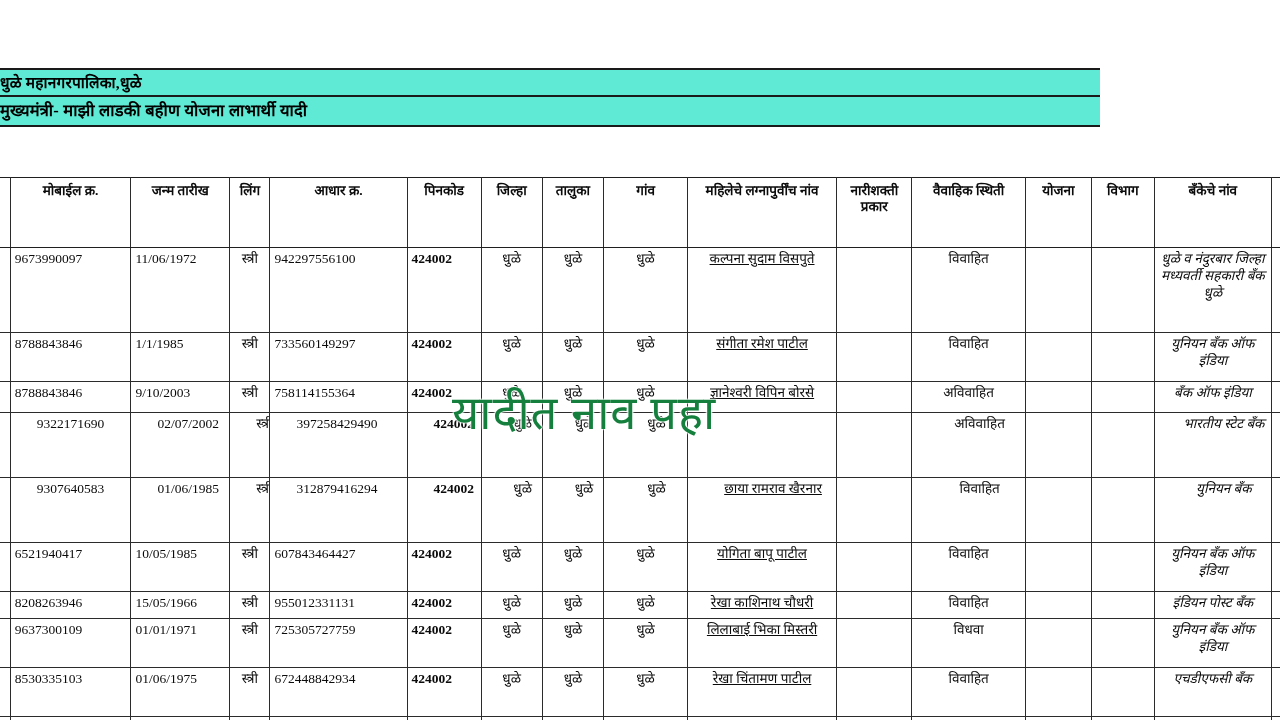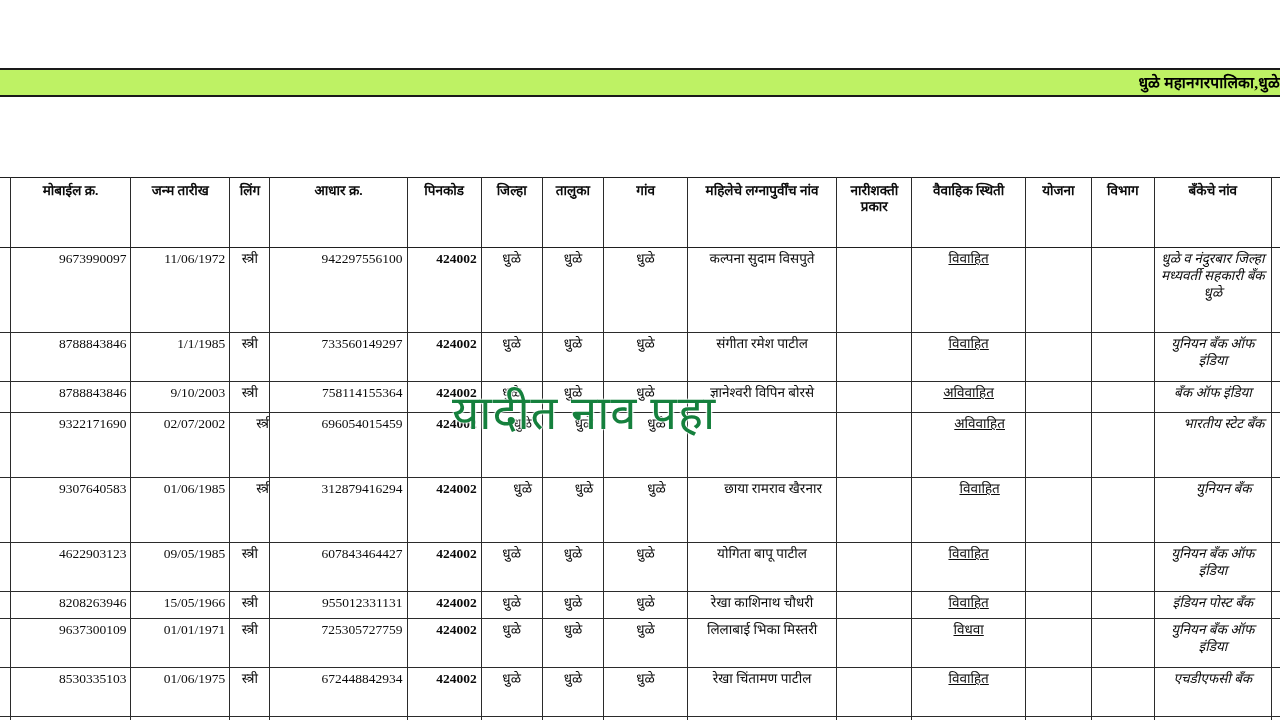--- a/index.html
+++ b/index.html
@@ -25,25 +25,25 @@
 
   
   .title-block {
     position: absolute;
     left: 0;
     top: 68px;
     width: 1280px;
   }
   .title-row {
     box-sizing: border-box;
-    width: 1280px;
+    width: 1100px;
     border-top: 2.5px solid #1a1a1a;
     border-bottom: 2.5px solid #1a1a1a;
-    text-align: right;
-    background: #bef264;
+    text-align: left;
+    background: #5eead4;
   }
   .title-row.first { height: 29px; }
   .title-row.second {
     height: 30px;
     border-top: none;
   }
   .title-row .t {
     display: block;
     font-family: "Liberation Serif", "DejaVu Serif", serif;
     font-weight: bold;
@@ -97,28 +97,28 @@
   .c-edge-r { width: 8px;  padding: 0 !important; border-right: none !important; }
 
   .c-mobile  { width: 117px; }
   .c-dob     { width: 96px; }
   .c-gender  { width: 39px; }
   .c-aadhaar { width: 133px; }
   .c-pin     { width: 72px; font-weight: bold; }
   .c-dist    { width: 59px; }
   .c-taluka  { width: 60px; }
   .c-village { width: 81px; }
-  .c-name    { width: 145px; }
+  .c-name    { width: 145px; text-decoration: underline; }
   .c-nari    { width: 73px; }
-  .c-marital { width: 110px; text-decoration: underline; }
+  .c-marital { width: 110px; }
   .c-yojana  { width: 64px; }
   .c-vibhag  { width: 61px; }
   .c-bank    { width: 114px; font-style: italic; }
 
-  .num   { text-align: right; font-family: "Liberation Sans", sans-serif; font-size: 13.5px; }
+  .num   { text-align: left; font-family: "Liberation Sans", sans-serif; font-size: 13.5px; }
   .ctr   { text-align: center; }
   .lft   { text-align: center; }
 
   
   tr.h-head td, tr.h-head th { height: 62px; margin-top: 11px; }
   tr.h-xl  td { height: 80px; }
   tr.h-lg  td { height: 60px; padding-left: 26px; }
   tr.h-md  td { height: 44px; }
   tr.h-sm  td { height: 26px; }
   tr.h-xs  td { height: 22px; }
@@ -154,20 +154,23 @@
 </head>
 <body>
 
 <div class="page">
 
   <div class="top-white"></div>
 
   <div class="title-block">
     <div class="title-row first">
       <span class="t">धुळे महानगरपालिका,धुळे</span>
+    </div>
+    <div class="title-row second">
+      <span class="t">मुख्यमंत्री- माझी लाडकी बहीण योजना लाभार्थी यादी</span>
     </div>
   </div>
 
   <div class="mid-white"></div>
 
   <table class="grid">
     <colgroup>
       <col class="c-edge-l">
       <col class="c-mobile">
         <col class="c-dob">
@@ -258,21 +261,21 @@
           <td class="c-yojana ctr"></td>
           <td class="c-vibhag ctr"></td>
           <td class="c-bank lft">बँक ऑफ इंडिया</td>
           <td class="c-edge-r"></td>
         </tr>
         <tr class="h-lg">
           <td class="c-edge-l"></td>
           <td class="c-mobile num">9322171690</td>
           <td class="c-dob num">02/07/2002</td>
           <td class="c-gender lft">स्त्री</td>
-          <td class="c-aadhaar num">696054015459</td>
+          <td class="c-aadhaar num">397258429490</td>
           <td class="c-pin num">424002</td>
           <td class="c-dist ctr">धुळे</td>
           <td class="c-taluka ctr">धुळे</td>
           <td class="c-village ctr">धुळे</td>
           <td class="c-name lft"></td>
           <td class="c-nari ctr"></td>
           <td class="c-marital ctr">अविवाहित</td>
           <td class="c-yojana ctr"></td>
           <td class="c-vibhag ctr"></td>
           <td class="c-bank lft">भारतीय स्टेट बँक</td>
@@ -291,22 +294,22 @@
           <td class="c-name lft">छाया रामराव खैरनार</td>
           <td class="c-nari ctr"></td>
           <td class="c-marital ctr">विवाहित</td>
           <td class="c-yojana ctr"></td>
           <td class="c-vibhag ctr"></td>
           <td class="c-bank lft">युनियन बँक</td>
           <td class="c-edge-r"></td>
         </tr>
         <tr class="h-md">
           <td class="c-edge-l"></td>
-          <td class="c-mobile num">4622903123</td>
-          <td class="c-dob num">09/05/1985</td>
+          <td class="c-mobile num">6521940417</td>
+          <td class="c-dob num">10/05/1985</td>
           <td class="c-gender lft">स्त्री</td>
           <td class="c-aadhaar num">607843464427</td>
           <td class="c-pin num">424002</td>
           <td class="c-dist ctr">धुळे</td>
           <td class="c-taluka ctr">धुळे</td>
           <td class="c-village ctr">धुळे</td>
           <td class="c-name lft">योगिता बापू पाटील</td>
           <td class="c-nari ctr"></td>
           <td class="c-marital ctr">विवाहित</td>
           <td class="c-yojana ctr"></td>

